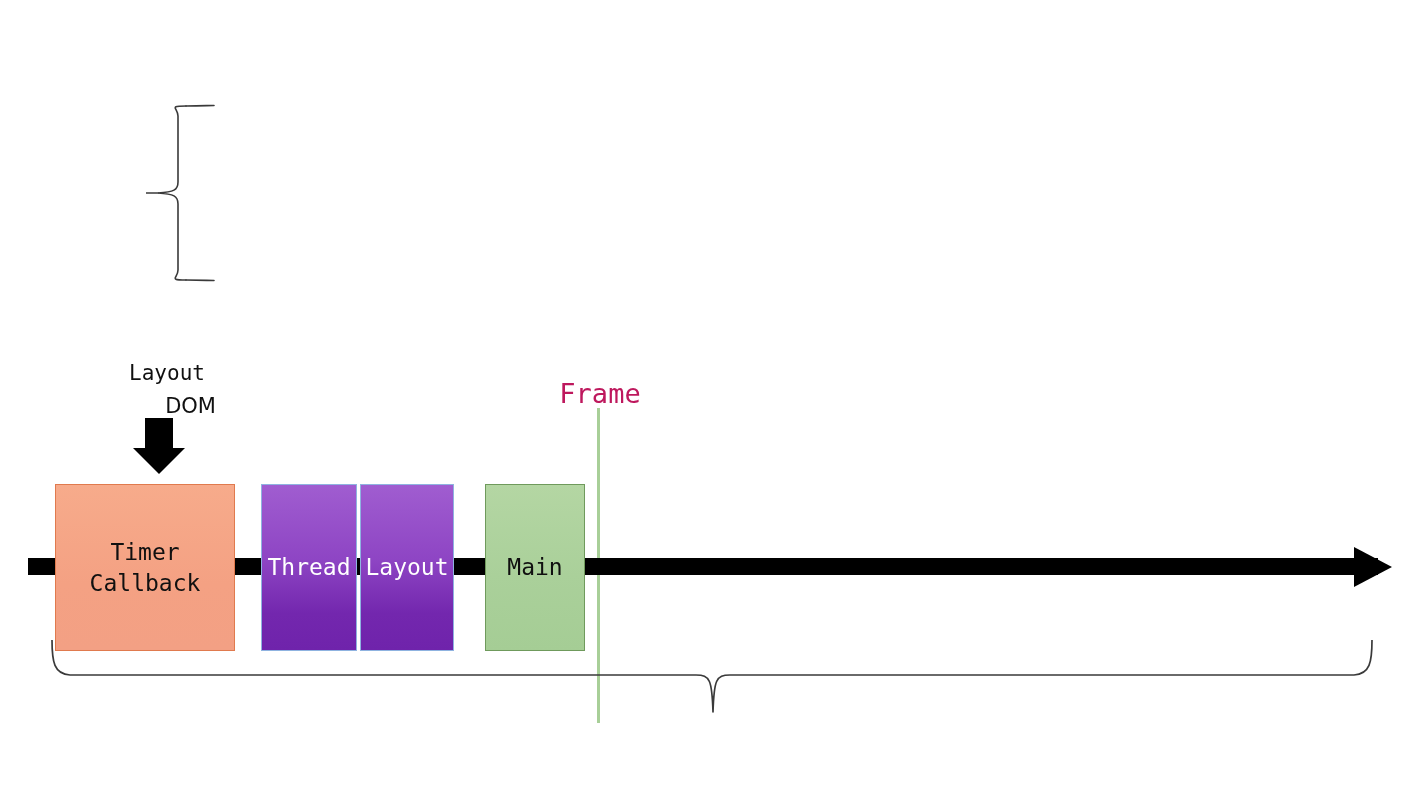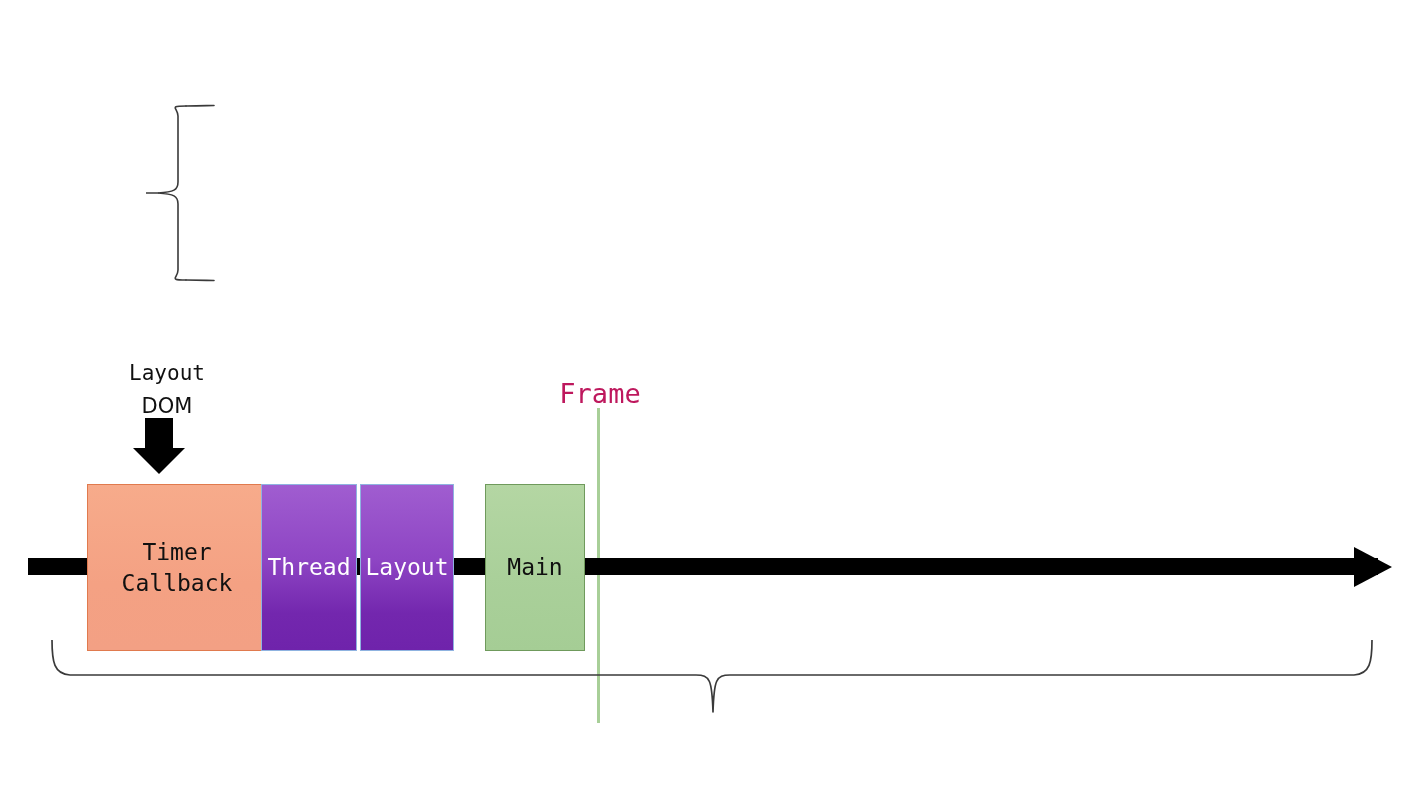--- a/index.html
+++ b/index.html
@@ -47,21 +47,21 @@
     text-align: center;
     font-family: "DejaVu Sans Mono", monospace;
     font-size: 21px;
     color: #101010;
   }
   #dom-label {
     position: absolute;
     left: 118px;
     top: 394px;
     width: 98px;
-    text-align: center;
+    text-align: right;
     font-family: "DejaVu Sans", sans-serif;
     font-size: 21px;
     color: #101010;
   }
   #edits-dom-arrow {
     position: absolute;
     left: 128px;
     top: 418px;
     width: 62px;
     height: 58px;
@@ -117,21 +117,21 @@
     align-items: center;
     justify-content: center;
     text-align: center;
     font-family: "DejaVu Sans Mono", monospace;
     font-size: 23px;
     line-height: 31px;
     white-space: pre-line;
   }
 
   #block-timer-callback {
-    left: 87px;
+    left: 55px;
     width: 180px;
     background: linear-gradient(to bottom, #f7ab8b 0%, #f4a183 60%, #f3a084 100%);
     border: 1px solid #e07a4e;
     color: #101010;
   }
   #block-style {
     left: 261px;
     width: 96px;
     background: linear-gradient(to bottom, #a05dd0 0%, #8e45c4 45%, #7327ae 78%, #6f23ab 100%);
     border: 1px solid #8fb3e0;

